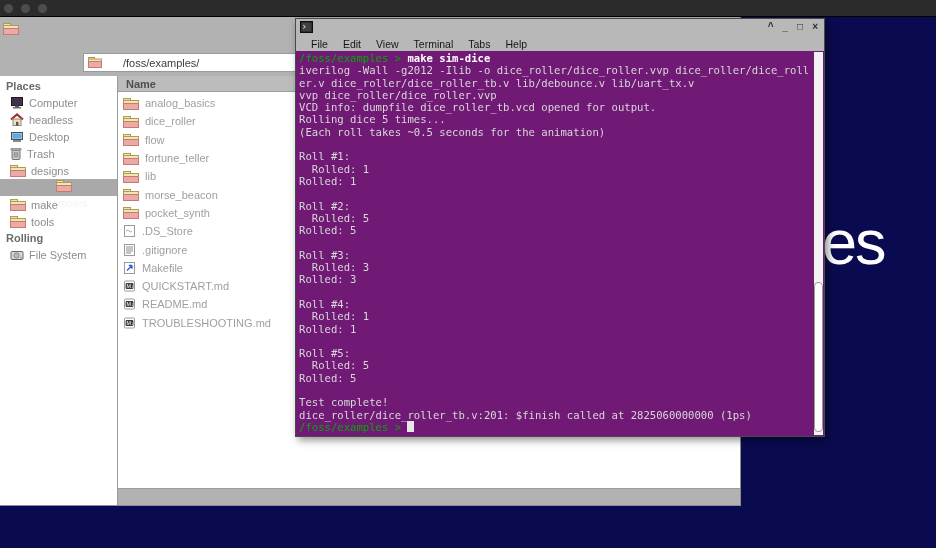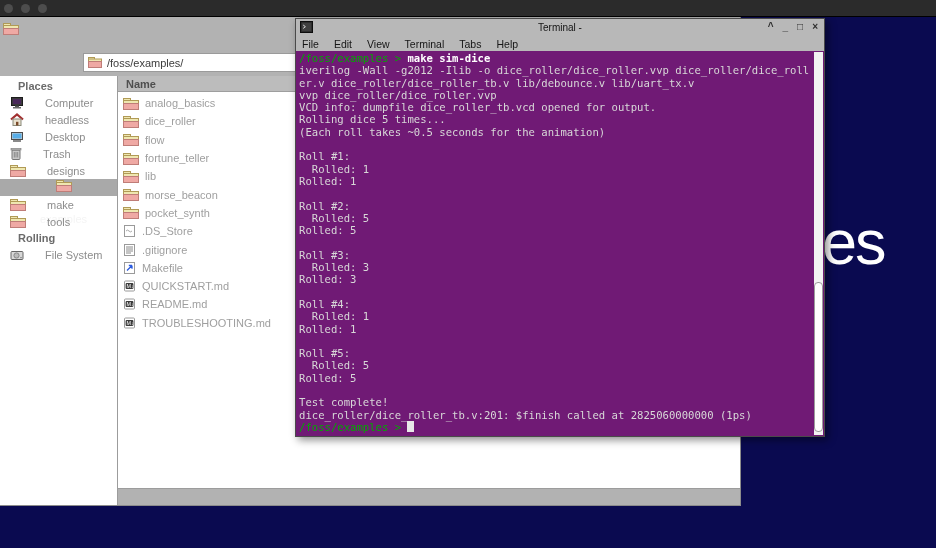--- a/index.html
+++ b/index.html
@@ -13,40 +13,40 @@
   .vnc-dots{position:absolute;left:4px;top:4px;display:flex;gap:8px;}
   .vnc-dot{width:9px;height:9px;border-radius:50%;background:#4d4d4d;}
   .vnc-title{position:absolute;left:0;right:0;top:2px;text-align:center;font-size:10px;color:#8f8f8f;white-space:nowrap;}
   
   .desktop-label{position:absolute;left:822px;top:206px;z-index:1;font-size:63px;font-weight:normal;color:#ffffff;letter-spacing:-2px;}
   
   .fm-window{position:absolute;left:0;top:16px;width:741px;height:490px;background:#b2b2b2;z-index:2;box-sizing:border-box;border-right:1px solid #8c8c8c;border-bottom:1px solid #8c8c8c;}
   .fm-toolbar{position:absolute;left:0;top:0;right:0;height:60px;}
   .fm-tool-folder{position:absolute;left:3px;top:6px;}
   .fm-addressbar{position:absolute;left:83px;top:37px;right:9px;height:19px;background:#ffffff;border:1px solid #9a9a9a;box-sizing:border-box;display:flex;align-items:center;gap:5px;padding-left:4px;}
-  .fm-address-text{font-size:11px;color:#3c3c3c;white-space:nowrap;}
+  .fm-address-text{font-size:11px;color:#3c3c3c;white-space:nowrap;margin-left:16px;}
   .fm-body{position:absolute;left:0;top:60px;right:0;bottom:0;}
   .fm-sidebar{position:absolute;left:0;top:0;bottom:0;width:118px;background:#ffffff;border-right:1px solid #9c9c9c;box-sizing:border-box;padding-top:2px;}
-  .fm-side-header{font-weight:bold;font-size:11px;color:#6b6b6b;height:16px;line-height:16px;padding-left:18px;}
-  .side-item{height:17px;display:flex;align-items:center;gap:21px;padding-left:10px;font-size:11px;color:#8d8d8d;white-space:nowrap;}
+  .fm-side-header{font-weight:bold;font-size:11px;color:#6b6b6b;height:16px;line-height:16px;padding-left:6px;}
+  .side-item{height:17px;display:flex;align-items:center;gap:5px;padding-left:10px;font-size:11px;color:#8d8d8d;white-space:nowrap;}
   .side-item.selected{background:#a9a9a9;color:#f4f4f4;flex-direction:column;}
   .fm-main{position:absolute;left:118px;top:0;right:0;bottom:0;background:#ffffff;}
   .fm-colheader{position:absolute;left:0;top:0;right:0;height:16px;background:#bcbcbc;border-bottom:1px solid #9e9e9e;box-sizing:border-box;display:flex;align-items:center;padding-left:8px;font-size:11px;font-weight:bold;color:#4f4f4f;}
   .file-list{position:absolute;left:0;top:18px;right:0;bottom:18px;overflow:hidden;}
   .file-row{height:18.3px;display:flex;align-items:center;gap:6px;padding-left:5px;font-size:11px;color:#9f9f9f;white-space:nowrap;}
   .fm-statusbar{position:absolute;left:0;right:0;bottom:0;height:17px;background:#b2b2b2;border-top:1px solid #9c9c9c;box-sizing:border-box;}
   .ic{display:inline-flex;align-items:center;justify-content:center;}
   
   .term-window{position:absolute;left:295px;top:18px;width:530px;height:419px;background:#b8b8b8;border:1px solid #4a4a4a;box-sizing:border-box;z-index:3;box-shadow:3px 3px 8px rgba(0,0,0,.45);}
   .term-titlebar{position:absolute;left:0;top:0;right:0;height:17px;}
   .term-app-icon{position:absolute;left:4px;top:2px;}
   .term-title{position:absolute;left:0;right:0;top:3px;text-align:center;font-size:10px;color:#141414;}
   .term-controls{position:absolute;right:6px;top:2px;display:flex;gap:9px;font-size:10px;color:#2e2e2e;font-weight:bold;}
   .term-control{cursor:default;line-height:12px;}
-  .term-menubar{position:absolute;left:0;top:17px;right:0;height:15px;display:flex;align-items:center;padding-left:6px;}
+  .term-menubar{position:absolute;left:0;top:17px;right:0;height:15px;display:flex;align-items:center;padding-left:15px;}
   .menu-item{font-size:10.5px;color:#161616;margin-right:15px;}
   .term-content{position:absolute;left:0;top:32px;right:0;bottom:0;background:#701a75;}
   .term-lines{position:absolute;left:3px;top:1px;right:12px;bottom:0;font-family:"DejaVu Sans Mono",monospace;font-size:10.6px;line-height:12.3px;white-space:pre;overflow:hidden;}
   .tline{height:12.3px;}
   .seg-prompt{color:#00aa00;}
   .seg-plain{color:#d8d8d8;}
   .seg-bold{color:#ffffff;font-weight:bold;}
   .seg-cursor{display:inline-block;width:6.4px;height:11px;background:#e8e8e8;vertical-align:-1px;}
   .term-scrollbar{position:absolute;right:1px;top:1px;bottom:1px;width:9px;background:#f2f2f2;}
   .term-thumb{position:absolute;left:0px;right:0px;top:230px;bottom:3px;background:#fdfdfd;border:1px solid #9a9a9a;border-radius:4px;box-sizing:border-box;}
@@ -329,21 +329,20 @@
 
 <div class="term-window">
   <div class="term-titlebar">
     <span class="ic term-app-icon">
         <svg width="13" height="12">
           <rect x="0.5" y="0.5" width="12" height="11" fill="#2a2a2a" stroke="#0d0d0d"></rect>
           <rect x="1.8" y="1.8" width="9.4" height="8.4" fill="#3f3f3f"></rect>
           <path d="M3.2 4 l2.2 1.7 -2.2 1.7" stroke="#ddd" stroke-width="1" fill="none"></path>
         </svg>
       </span>
-    <div class="term-title">Terminal -</div>
     <div class="term-controls">
         <span class="term-control">^</span>
         <span class="term-control">_</span>
         <span class="term-control">□</span>
         <span class="term-control">×</span>
       </div>
   </div>
   <div class="term-menubar">
       <span class="menu-item">File</span>
       <span class="menu-item">Edit</span>

